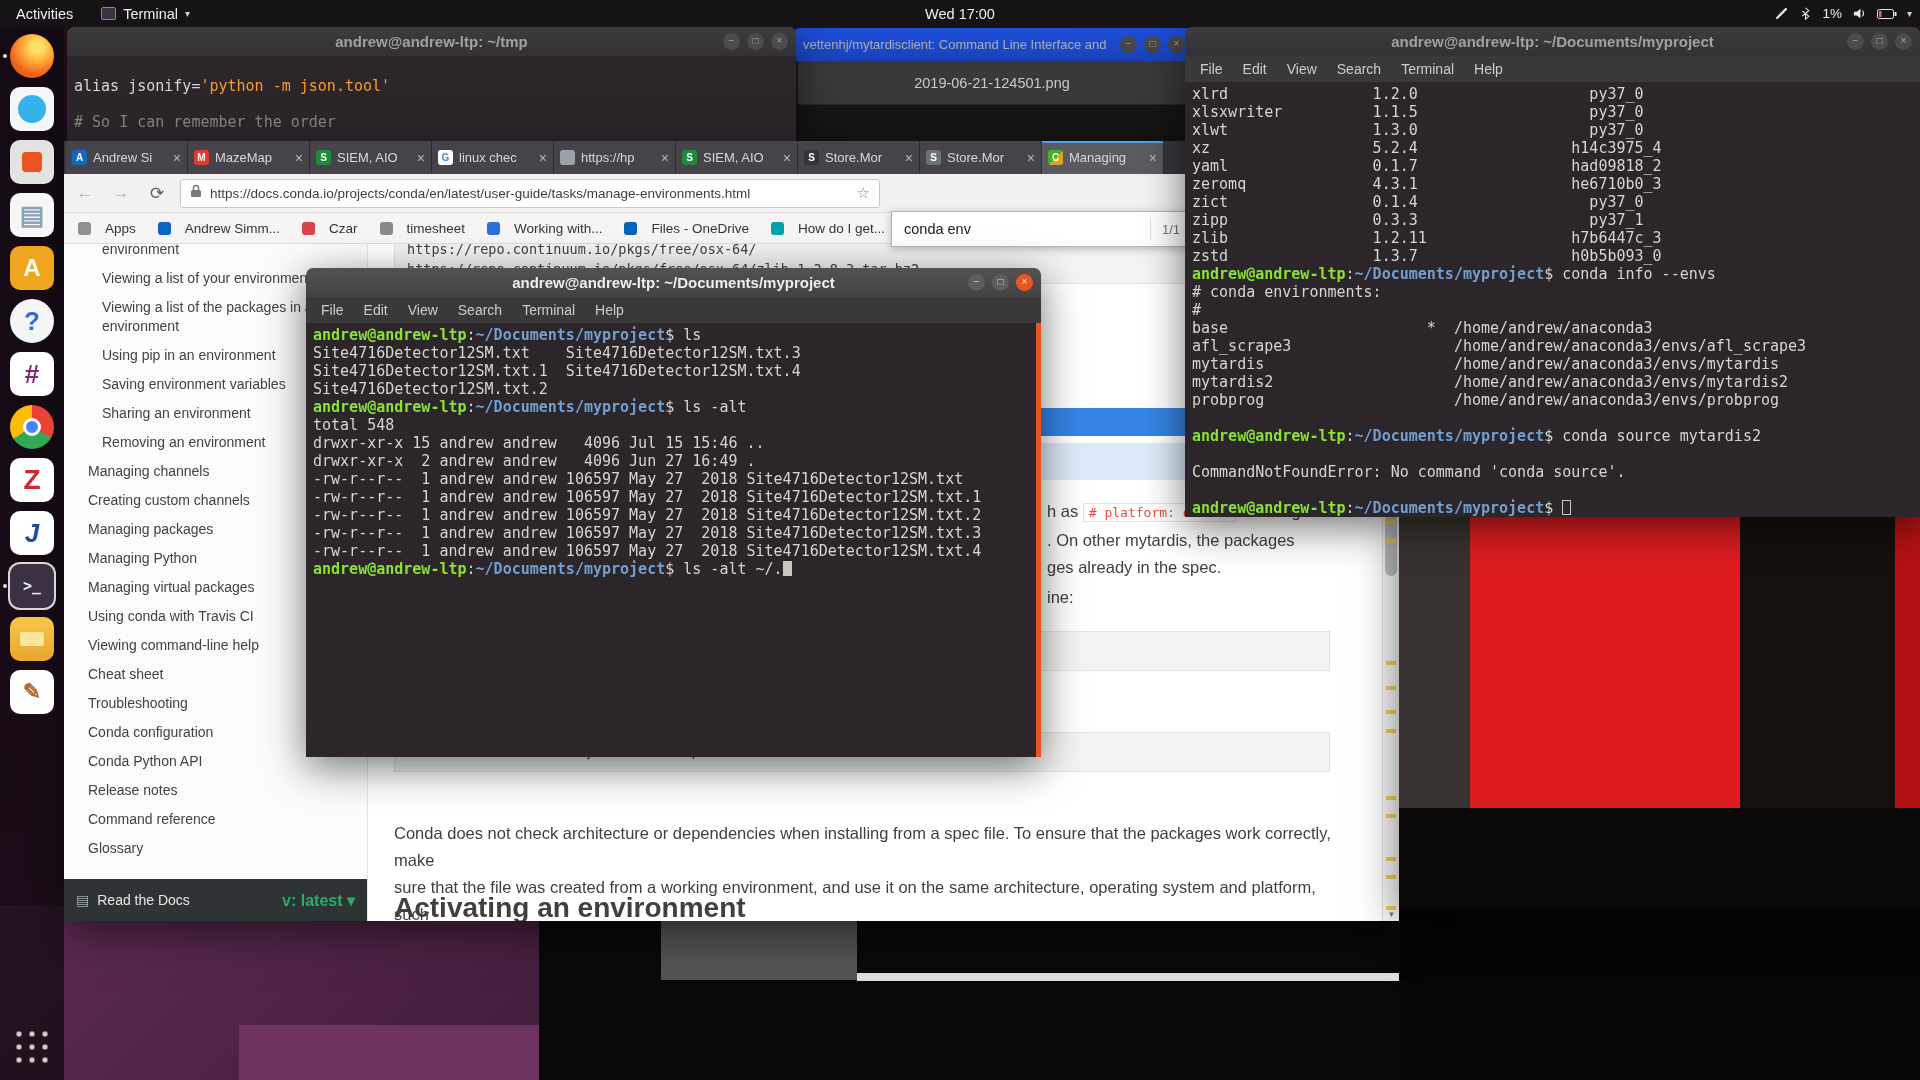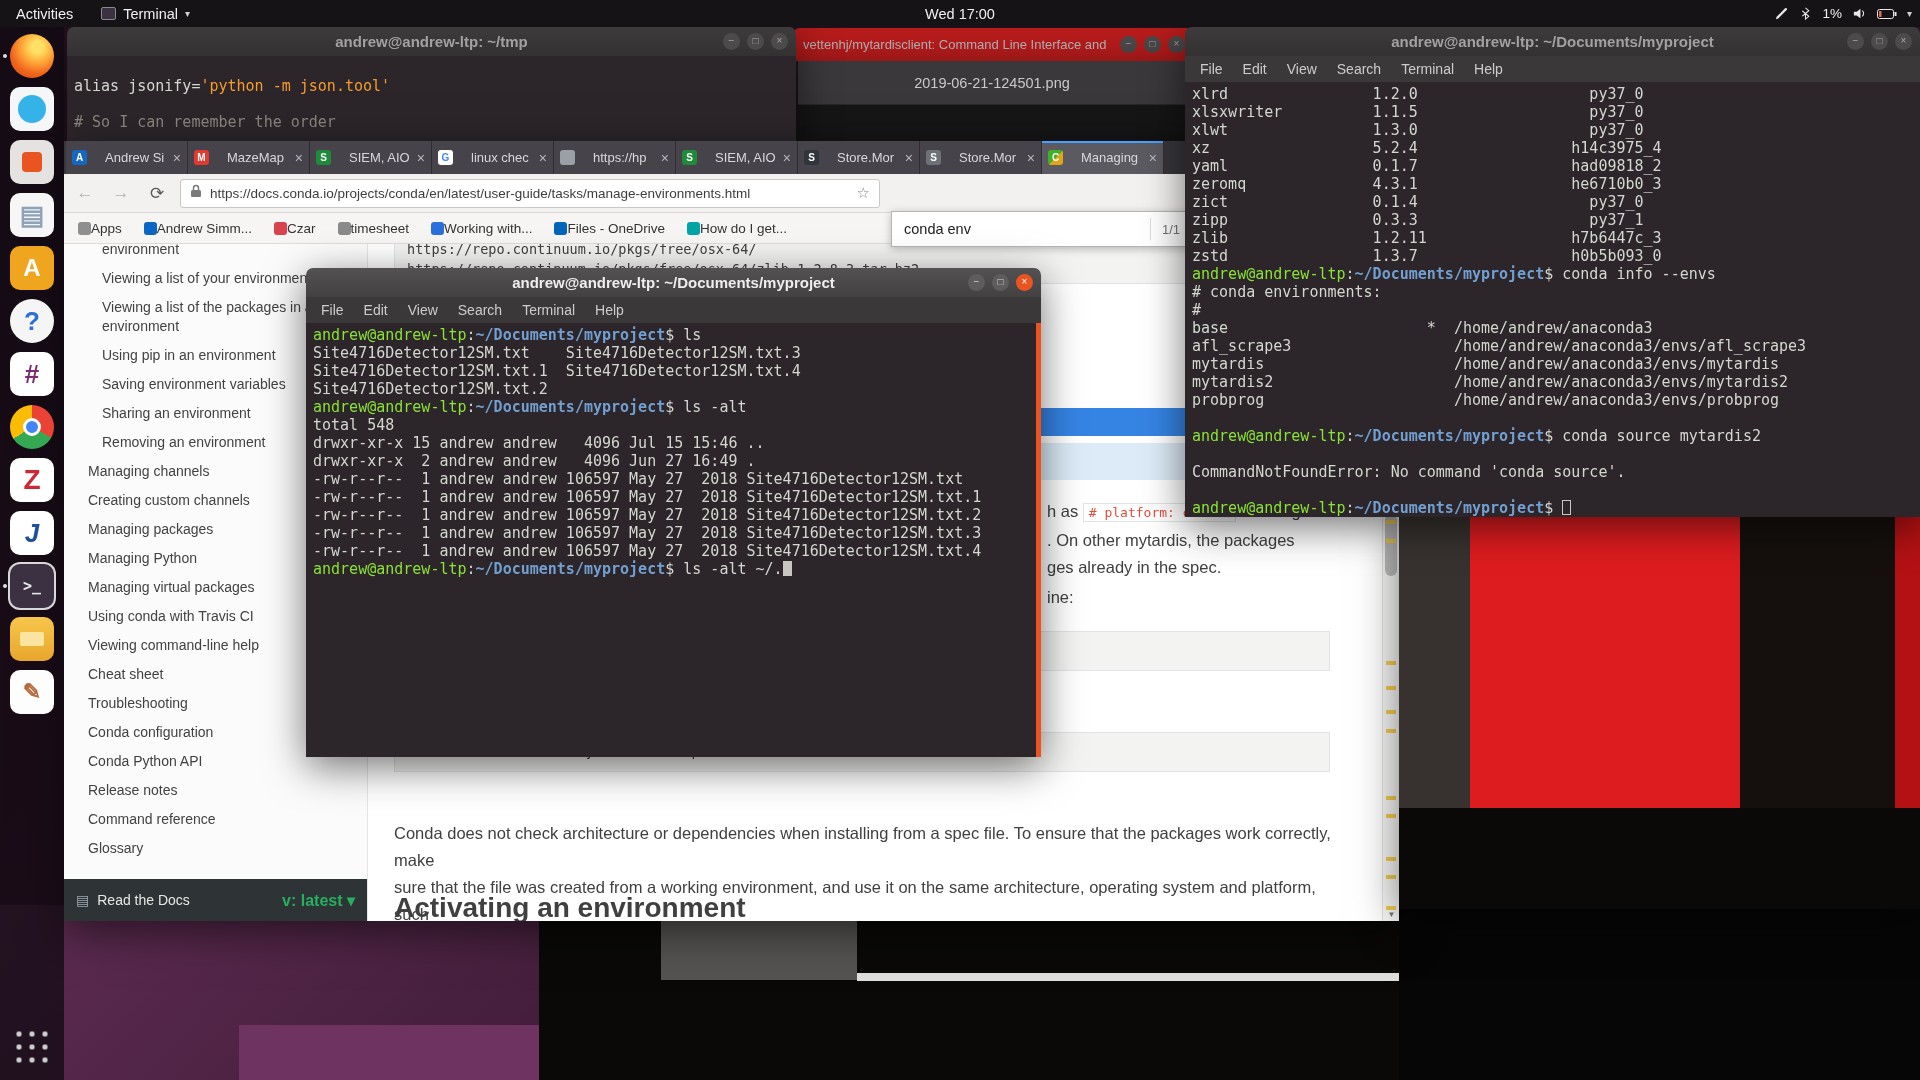--- a/index.html
+++ b/index.html
@@ -31,34 +31,34 @@
   .titlebar.focused .tb-title{color:#efedee;}
   .tb-btns{position:absolute;right:8px;top:0;height:100%;display:flex;align-items:center;gap:7px;}
   .wb{width:17px;height:17px;border-radius:50%;background:#4d4a4c;color:#aaa7a8;font-size:10px;line-height:16px;text-align:center;}
   .titlebar.focused .wb{background:#5f5c5e;color:#d8d5d6;}
   .titlebar.focused .wb.close{background:var(--ubuntu-orange);color:#fff;}
   .menubar{height:26px;flex:none;background:#3b383a;display:flex;align-items:center;padding-left:6px;gap:2px;}
   .mitem{color:#cecbcc;font-size:14px;padding:3px 9px;}
   .tcontent{flex:1;background:#2c262b;padding:3px 7px;font-family:"DejaVu Sans Mono",monospace;
             font-size:15px;line-height:18px;overflow:hidden;}
   .tline{white-space:pre;min-height:18px;}
-  .t-f{color:#d3d7cf}.t-g{color:var(--prompt-green);font-weight:normal}
+  .t-f{color:#d3d7cf}.t-g{color:var(--prompt-green);font-weight:bold}
   .t-b{color:var(--path-blue);font-weight:bold}.t-d{color:#8a867f}.t-o{color:#f59b2d}
   .cur{display:inline-block;width:9px;height:15px;vertical-align:-2px;}
   .cur-fill{background:#c9c5bf;}
   .cur-hollow{border:1px solid #c9c5bf;}
 
   #win-tmp{left:67px;top:27px;width:729px;height:560px;z-index:3;}
   #win-right{left:1185px;top:27px;width:735px;height:490px;z-index:5;}
   #win-center{left:306px;top:268px;width:735px;height:489px;z-index:6;}
   #win-center .center-strip{position:absolute;right:0;top:55px;bottom:0;width:5px;background:var(--ubuntu-orange);}
 
   
   #win-github{left:793px;top:28px;width:400px;height:420px;z-index:2;background:#1f1f22;border-radius:7px 7px 0 0;}
-  .gh-titlebar{height:33px;background:#b91c1c;display:flex;align-items:center;position:relative;border-radius:7px 7px 0 0;}
+  .gh-titlebar{height:33px;background:#1d4ed8;display:flex;align-items:center;position:relative;border-radius:7px 7px 0 0;}
   .gh-title{font-size:13px;color:#b9b7ba;padding:0 64px 0 10px;white-space:nowrap;overflow:hidden;}
 
   #win-eog{left:798px;top:61px;width:388px;height:300px;z-index:3;background:#161616;}
   .eog-header{height:44px;background:#3a383b;border-bottom:1px solid #2a282b;display:flex;align-items:center;
               justify-content:center;font-size:14.5px;color:#cac8ca;}
 
   #win-red{left:1399px;top:517px;width:521px;height:392px;z-index:4;background:#26211e;}
   .rw{position:absolute;}
   .rw-left{left:0;top:0;width:71px;height:291px;background:#37322f;}
   .rw-red{left:71px;top:0;width:270px;height:291px;background:#dd1c1f;}
@@ -67,33 +67,33 @@
   .rw-bottom{left:0;top:291px;width:521px;height:101px;background:#0a0908;}
 
   
   #firefox{left:64px;top:141px;width:1335px;height:780px;z-index:4;background:#fff;display:flex;flex-direction:column;}
   .ff-tabbar{height:33px;flex:none;background:#38363b;display:flex;align-items:flex-end;padding-left:2px;}
   .tab{width:122px;height:33px;display:flex;align-items:center;gap:6px;padding:0 6px;background:#46444a;
        border-right:1px solid #2f2d33;color:#d8d7da;font-size:13px;}
   .tab.active{background:#5c5a61;box-shadow:inset 0 2px 0 #45a1ff;}
   .fav{width:15px;height:15px;border-radius:3px;flex:none;display:flex;align-items:center;justify-content:center;
        font-size:10px;font-weight:bold;color:#fff;}
-  .ttl{flex:1;overflow:hidden;white-space:nowrap;text-overflow:ellipsis;margin-left:12px;}
+  .ttl{flex:1;overflow:hidden;white-space:nowrap;text-overflow:ellipsis;}
   .tclose{color:#b9b8bc;font-size:14px;flex:none;}
   .ff-navbar{height:39px;flex:none;background:#f2f1f0;border-bottom:1px solid #d9d8d6;display:flex;align-items:center;
              padding:0 8px;gap:10px;}
   .nav-ic{width:26px;text-align:center;font-size:17px;color:#5a5a5a;}
   .nav-ic.dim{color:#b0b0b0;}
   .urlbar{height:29px;flex:0 0 700px;background:#fff;border:1px solid #c9c8c6;border-radius:3px;display:flex;
           align-items:center;padding:0 9px;gap:8px;justify-content:flex-end;}
   .url-text{font-size:13.5px;color:#3d3d3d;white-space:nowrap;overflow:hidden;flex:1;}
   .url-star{color:#8a8a8a;font-size:15px;}
   .ff-bookmarks{height:31px;flex:none;background:#f6f5f4;border-bottom:1px solid #dddcda;display:flex;
                 align-items:center;padding:0 14px;gap:22px;}
-  .bm{display:flex;align-items:center;gap:0;font-size:13.5px;color:#333;white-space:nowrap;}
+  .bm{display:flex;align-items:center;gap:14px;font-size:13.5px;color:#333;white-space:nowrap;}
   .bico{width:13px;height:13px;border-radius:3px;flex:none;}
   .ff-body{flex:1;display:flex;min-height:0;position:relative;}
   .ff-sidebar{width:304px;flex:none;background:#fbfbfb;border-right:1px solid #e6e5e3;position:relative;overflow:hidden;}
   .sb-item{color:#424242;font-size:14px;line-height:19px;padding:5px 14px;}
   .sb-item.l2{padding-left:38px;}
   .sb-item.l1{padding-left:24px;}
   .sb-item.cut{margin-top:-9px;}
   .rtd-bar{position:absolute;left:0;right:0;bottom:0;height:42px;background:#2e3436;display:flex;align-items:center;
            justify-content:space-between;padding:0 12px;}
   .rtd-left{display:flex;gap:8px;align-items:center;color:#e8e6e3;font-size:14px;}

